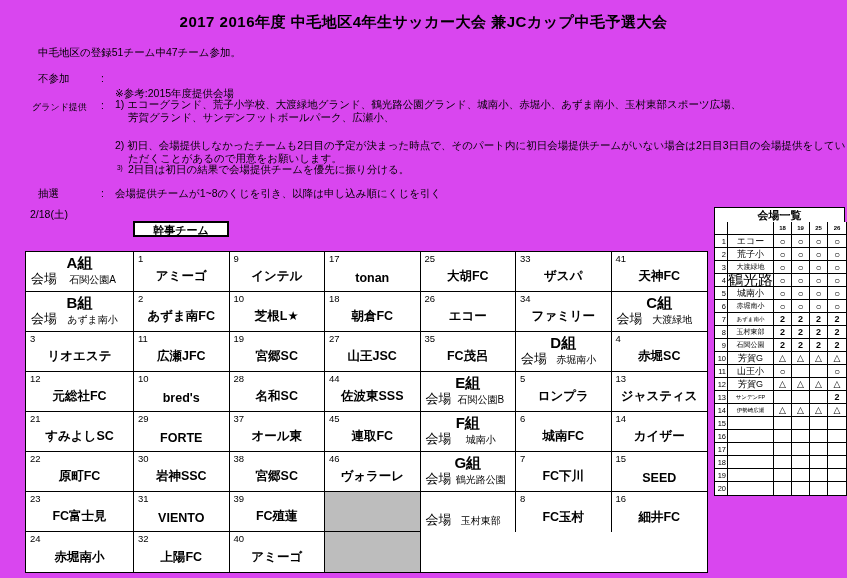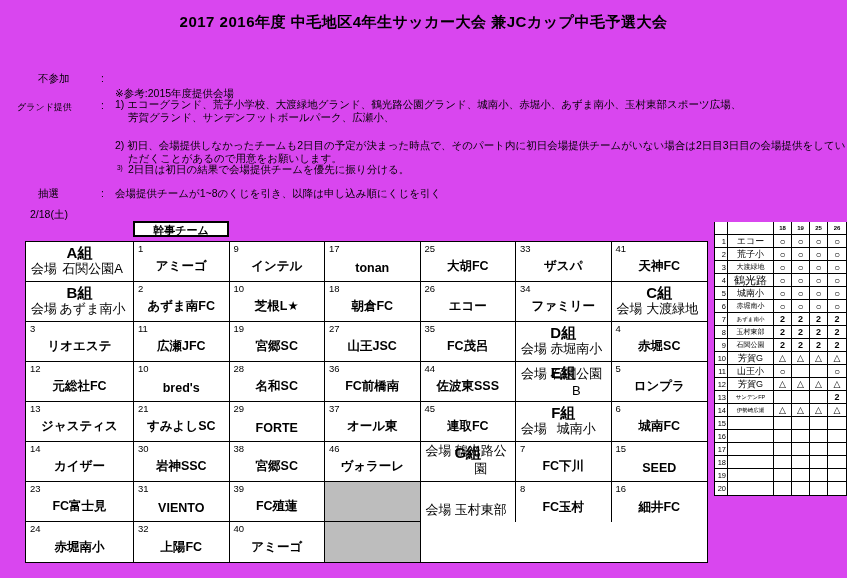--- a/index.html
+++ b/index.html
@@ -6,29 +6,29 @@
   .page{position:relative;width:847px;height:578px;background:#d946ef;
         font-family:"Liberation Sans","DejaVu Sans",sans-serif;color:#000;overflow:hidden}
   .abs{position:absolute}
   .doc-title{top:13px;left:0;width:100%;text-align:center;font-size:15px;font-weight:bold;letter-spacing:.5px}
   .note{font-size:10.5px;white-space:nowrap}
   .note-sm{font-size:9px;white-space:nowrap}
   .tiny-mark{font-size:6.5px}
   
   .kanji-box{left:133px;top:221px;width:96px;height:16px;border:2px solid #000;
              font-size:11px;font-weight:bold;text-align:center;line-height:14px;background:#fff;box-sizing:border-box}
-  .main-table{left:25px;top:241px;display:grid;grid-template-columns:108px repeat(6,95.5px);
+  .main-table{left:25px;top:251px;display:grid;grid-template-columns:108px repeat(6,95.5px);
               grid-auto-rows:40px;border:1.5px solid #000;background:#fff}
   .mcell{position:relative;border-right:1px solid #000;border-bottom:1px solid #000;box-sizing:border-box}
   .mcell:nth-child(7n){border-right:none}
   .mcell:nth-last-child(-n+7){border-bottom:none}
   .group-name{position:absolute;top:2px;left:0;width:100%;text-align:center;font-size:15px;font-weight:bold}
   .venue-line{position:absolute;bottom:3px;left:5px;right:5px;display:flex;align-items:baseline}
   .venue-prefix{font-size:13px}
-  .group-venue{flex:1;text-align:center;font-size:13px}
+  .group-venue{flex:1;text-align:center;font-size:10px}
   .team-no{position:absolute;top:1px;left:4px;font-size:9.5px}
   .team-name{position:absolute;bottom:6px;left:0;width:100%;text-align:center;font-size:12.5px;font-weight:bold;white-space:nowrap}
   .gray{background:#bdbdbd}
   
   .venue-title{left:714px;top:207px;width:131px;height:16px;border:1px solid #000;text-align:center;
                font-size:11px;font-weight:bold;line-height:15px;box-sizing:border-box;background:#fff}
   .venue-grid{left:714px;top:222px;display:grid;grid-template-columns:13px 46px repeat(4,18px);
               grid-auto-rows:13px;border:1px solid #000;border-top:none;background:#fff}
   .vcell{border-right:1px solid #000;border-bottom:1px solid #000;box-sizing:border-box;
          display:flex;align-items:center;justify-content:center;overflow:hidden;white-space:nowrap}
@@ -38,27 +38,28 @@
   .vno{justify-content:flex-end;padding-right:1px;font-size:7.5px}
   .vmark{font-size:9px}
 </style>
 </head>
 <body>
 
 <div class="page">
 
   <div class="abs doc-title">2017  2016年度 中毛地区4年生サッカー大会  兼JCカップ中毛予選大会</div>
 
+  <div class="abs note" style="left:38px;top:46px">中毛地区の登録51チーム中47チーム参加。</div>
 
   <div class="abs note" style="left:38px;top:72px">不参加</div>
   <div class="abs note" style="left:101px;top:72px">:</div>
 
   <div class="abs note" style="left:115px;top:87px">※参考:2015年度提供会場</div>
 
-  <div class="abs note-sm" style="left:17px;top:101px">グランド提供</div>
+  <div class="abs note-sm" style="left:32px;top:101px">グランド提供</div>
   <div class="abs note" style="left:101px;top:99px">:</div>
   <div class="abs note" style="left:115px;top:98px">1) エコーグランド、荒子小学校、大渡緑地グランド、鶴光路公園グランド、城南小、赤堀小、あずま南小、玉村東部スポーツ広場、</div>
   <div class="abs note" style="left:128px;top:111px">芳賀グランド、サンデンフットボールパーク、広瀬小、</div>
 
   <div class="abs note" style="left:115px;top:139px">2) 初日、会場提供しなかったチームも2日目の予定が決まった時点で、そのパート内に初日会場提供チームがいない場合は2日目3日目の会場提供をしてい</div>
   <div class="abs note" style="left:128px;top:152px">ただくことがあるので用意をお願いします。</div>
 
   <div class="abs tiny-mark" style="left:117px;top:164px">3)</div>
   <div class="abs note" style="left:128px;top:163px">2日目は初日の結果で会場提供チームを優先に振り分ける。</div>
 
@@ -173,24 +174,20 @@
       </div>
       <div class="mcell">
         <div class="team-no">10</div>
         <div class="team-name">bred's</div>
       </div>
       <div class="mcell">
         <div class="team-no">28</div>
         <div class="team-name">名和SC</div>
       </div>
       <div class="mcell">
-        <div class="team-no">36</div>
-        <div class="team-name">FC前橋南</div>
-      </div>
-      <div class="mcell">
         <div class="team-no">44</div>
         <div class="team-name">佐波東SSS</div>
       </div>
       <div class="mcell">
         <div class="group-name">E組</div>
         <div class="venue-line">
           <div class="venue-prefix">会場</div>
           <div class="group-venue">石関公園B</div>
         </div>
       </div>
@@ -227,20 +224,24 @@
       </div>
       <div class="mcell">
         <div class="team-no">6</div>
         <div class="team-name">城南FC</div>
       </div>
       <div class="mcell">
         <div class="team-no">14</div>
         <div class="team-name">カイザー</div>
       </div>
       <div class="mcell">
+        <div class="team-no">22</div>
+        <div class="team-name">原町FC</div>
+      </div>
+      <div class="mcell">
         <div class="team-no">30</div>
         <div class="team-name">岩神SSC</div>
       </div>
       <div class="mcell">
         <div class="team-no">38</div>
         <div class="team-name">宮郷SC</div>
       </div>
       <div class="mcell">
         <div class="team-no">46</div>
         <div class="team-name">ヴォラーレ</div>
@@ -295,20 +296,21 @@
         <div class="team-no">32</div>
         <div class="team-name">上陽FC</div>
       </div>
       <div class="mcell">
         <div class="team-no">40</div>
         <div class="team-name">アミーゴ</div>
       </div>
       <div class="mcell gray"></div>
     </div>
 
+  <div class="abs venue-title">会場一覧</div>
   <div class="abs venue-grid">
       <div class="vcell"></div>
       <div class="vcell"></div>
       <div class="vcell vhead">18</div>
       <div class="vcell vhead">19</div>
       <div class="vcell vhead">25</div>
       <div class="vcell vhead">26</div>
       <div class="vcell vno">1</div>
       <div class="vcell" style="font-size: 9px;">エコー</div>
       <div class="vcell vmark" style="font-size: 10px;">○</div>
@@ -321,21 +323,21 @@
       <div class="vcell vmark" style="font-size: 10px;">○</div>
       <div class="vcell vmark" style="font-size: 10px;">○</div>
       <div class="vcell vmark" style="font-size: 10px;">○</div>
       <div class="vcell vno">3</div>
       <div class="vcell" style="font-size: 7px;">大渡緑地</div>
       <div class="vcell vmark" style="font-size: 10px;">○</div>
       <div class="vcell vmark" style="font-size: 10px;">○</div>
       <div class="vcell vmark" style="font-size: 10px;">○</div>
       <div class="vcell vmark" style="font-size: 10px;">○</div>
       <div class="vcell vno">4</div>
-      <div class="vcell" style="font-size: 11px;">鶴光路</div>
+      <div class="vcell" style="font-size: 15px;">鶴光路</div>
       <div class="vcell vmark" style="font-size: 10px;">○</div>
       <div class="vcell vmark" style="font-size: 10px;">○</div>
       <div class="vcell vmark" style="font-size: 10px;">○</div>
       <div class="vcell vmark" style="font-size: 10px;">○</div>
       <div class="vcell vno">5</div>
       <div class="vcell" style="font-size: 9px;">城南小</div>
       <div class="vcell vmark" style="font-size: 10px;">○</div>
       <div class="vcell vmark" style="font-size: 10px;">○</div>
       <div class="vcell vmark" style="font-size: 10px;">○</div>
       <div class="vcell vmark" style="font-size: 10px;">○</div>

